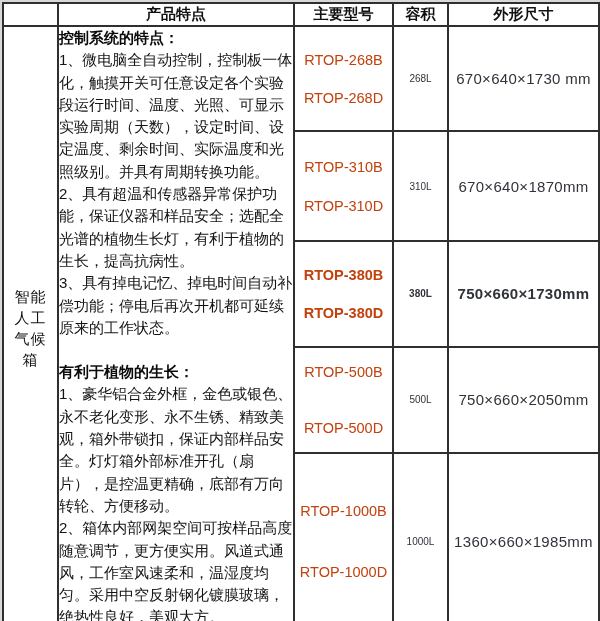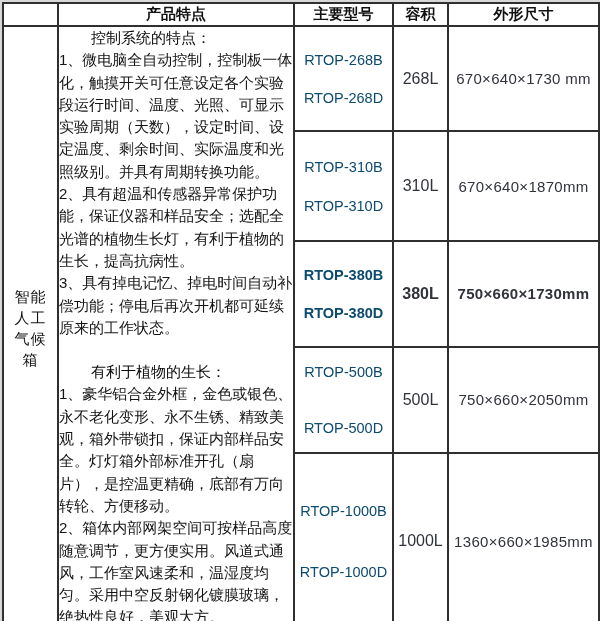--- a/index.html
+++ b/index.html
@@ -57,50 +57,49 @@
   
   td.feat-cell {
     vertical-align: top;
     padding: 3px 4px 3px 7px;
     font-size: 15px;
     line-height: 22.3px;
     color: #141414;
     text-align: left;
   }
   .feat-title {
-    font-weight: normal;
+    font-weight: bold;
     color: #0b0b0b;
-    padding-left: 32px;
   }
   .feat-para { margin: 0; }
   .feat-section-2 { margin-top: 22px; }
 
   
   td.model-cell {
     text-align: right;
     vertical-align: middle;
     font-size: 14.5px;
-    color: #0c4a6e;
+    color: #c2410c;
   }
   .model-stack {
     display: flex;
     flex-direction: column;
     justify-content: space-evenly;
     align-items: center;
   }
   .stack-r1 { height: 97px; }
   .stack-r2 { height: 101px; }
   .stack-r3 { height: 97px; }
   .stack-r4 { height: 98px; gap: 28px; }
   .stack-r5 { height: 165px; }
 
   td.cap-cell {
     text-align: center;
     vertical-align: middle;
-    font-size: 16px;
+    font-size: 10px;
     color: #30333a;
   }
   td.dim-cell {
     text-align: center;
     vertical-align: middle;
     font-size: 15px;
     letter-spacing: 0.3px;
     color: #30333a;
   }
   tr.r1 { height: 101px; }

